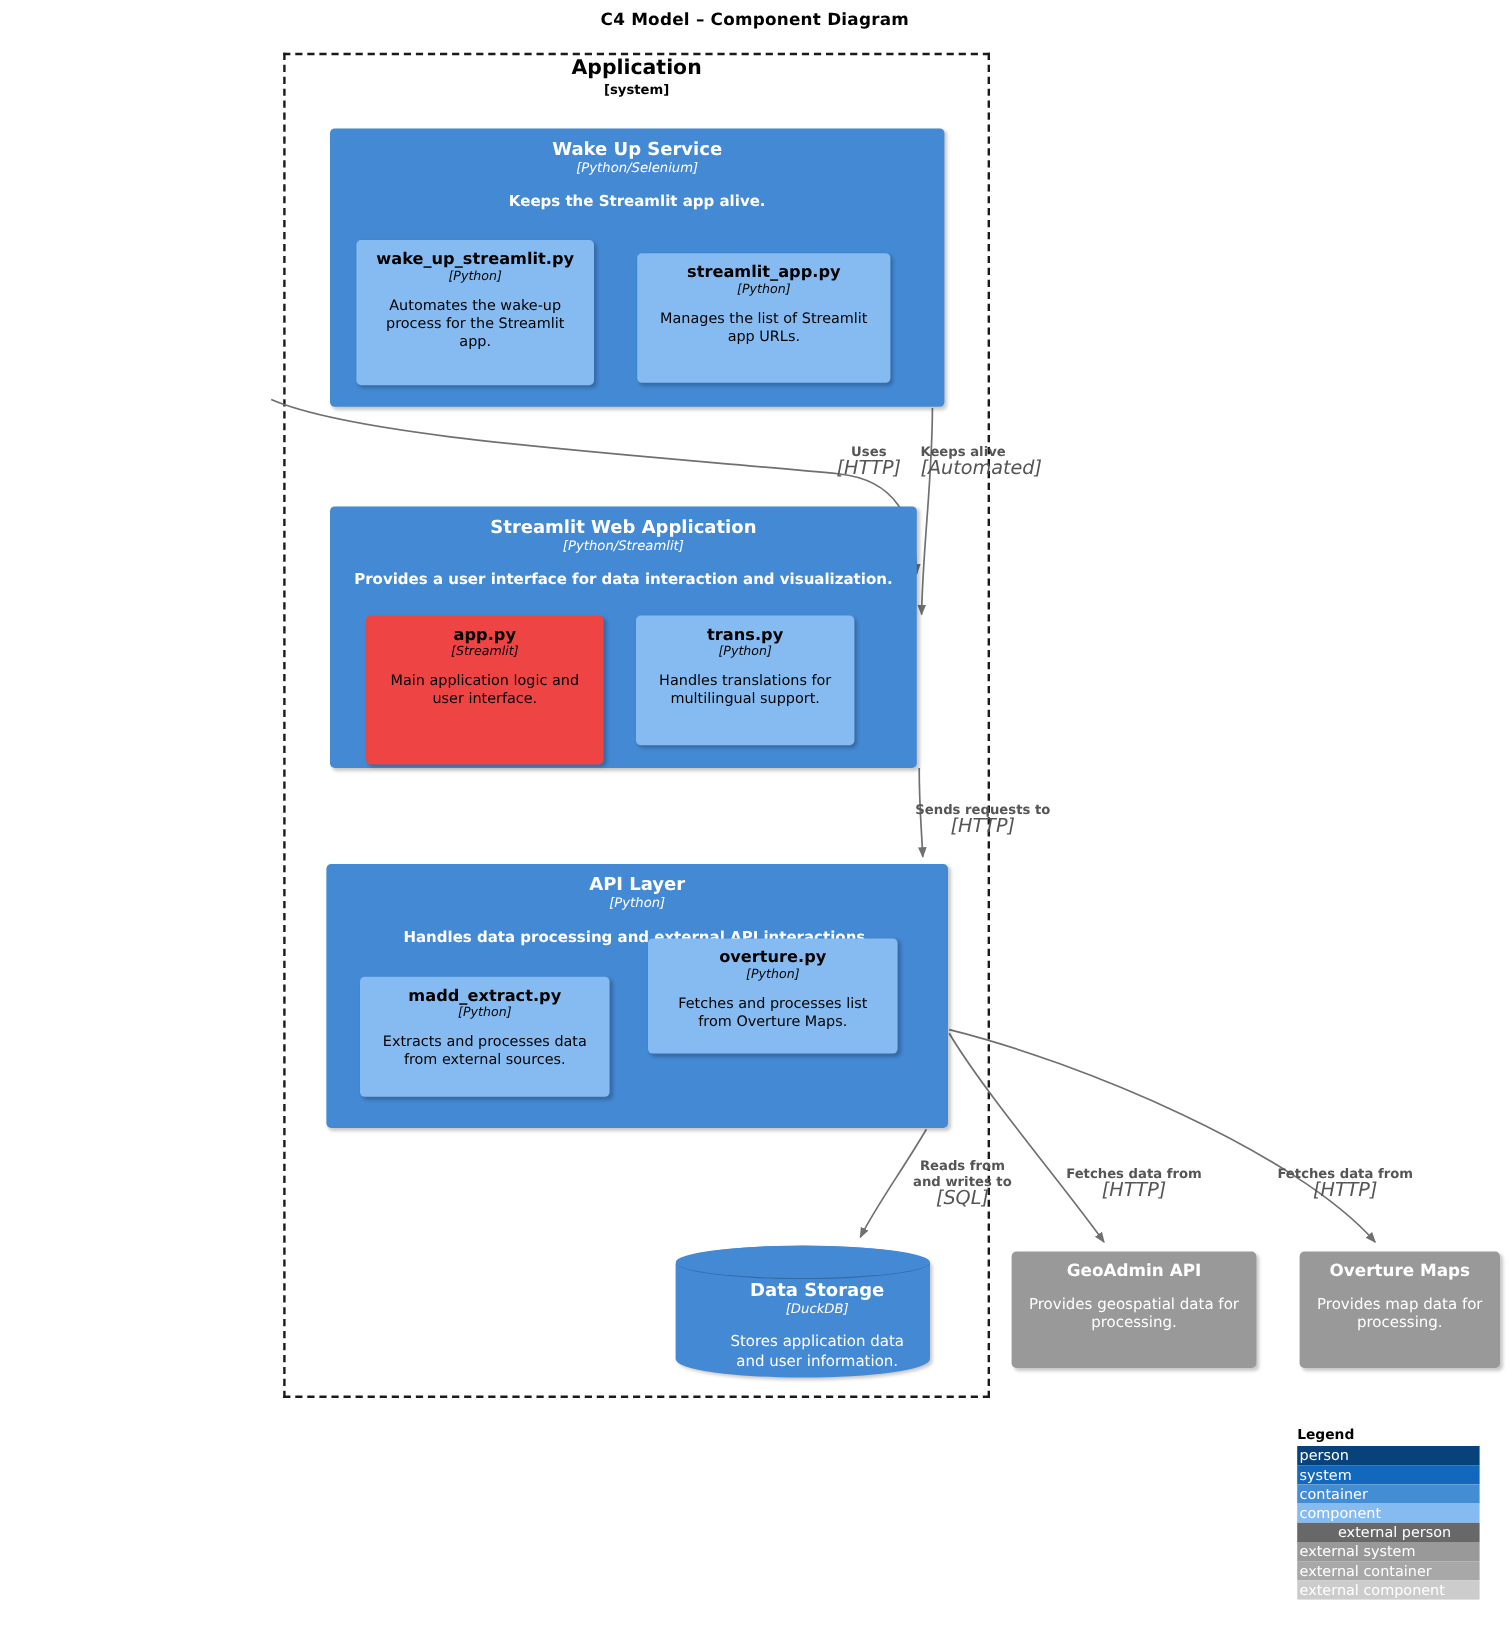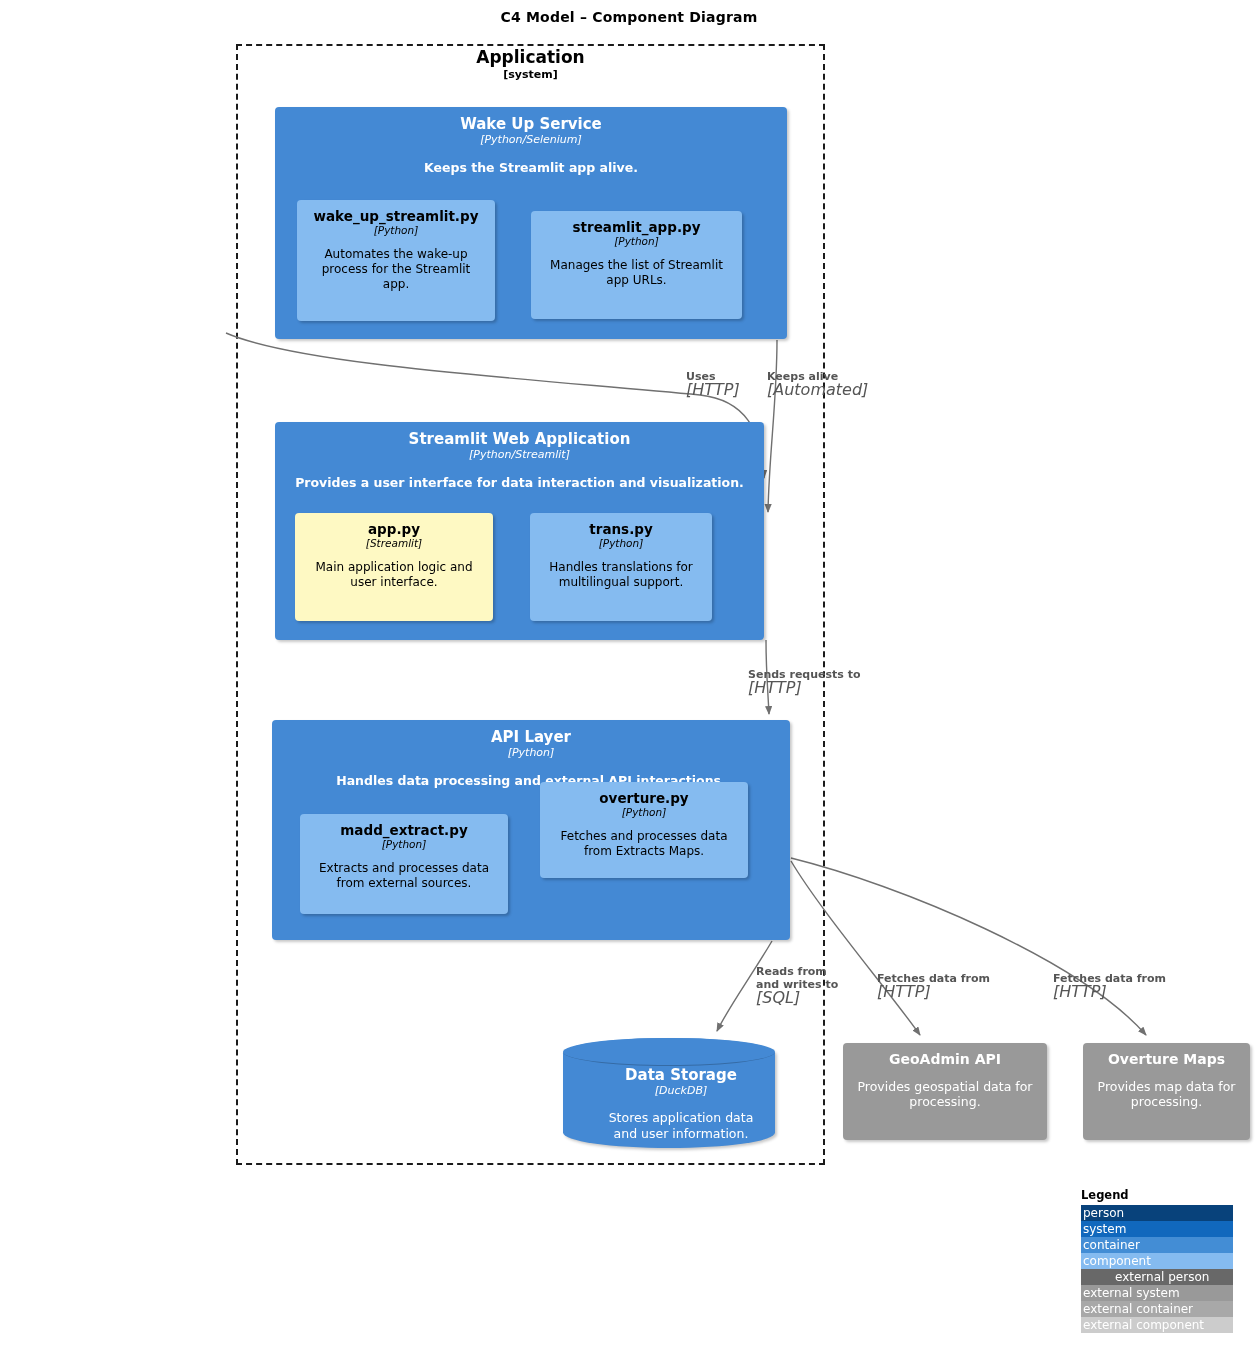--- a/index.html
+++ b/index.html
@@ -87,20 +87,21 @@
     border-bottom: 1px solid rgba(0,0,0,0.22);
   }
   .db .db-text { position: absolute; left: 12px; top: 28px; width: 100%; padding: 0 24px; }
   .db .n-name { font-size: 15px; font-weight: bold; line-height: 1.2; }
   .db .n-type { font-size: 11px; font-style: italic; line-height: 1.3; }
   .db .n-desc { font-size: 12.5px; line-height: 1.25; margin-top: 12px; }
 
   
   .rel-label {
     position: absolute;
+    text-align: center;
     color: #555555;
     white-space: nowrap;
   }
   .rel-label .r-name { font-size: 11px; font-weight: bold; line-height: 13px; }
   .rel-label .r-tech { font-size: 16px; font-style: italic; line-height: 13px; }
   .rel-label.wrap { white-space: normal; }
 
   
   #arrows { position: absolute; left: 0; top: 0; width: 1258px; height: 1363px; pointer-events: none; }
 
@@ -195,21 +196,21 @@
     <div class="n-type">[Python]</div>
     <div class="n-desc">Manages the list of Streamlit app URLs.</div>
   </div>
 
   <div class="node container-node" style="left: 275px; top: 422px; width: 489px; height: 218px; background: rgb(68, 137, 212);">
     <div class="n-name">Streamlit Web Application</div>
     <div class="n-type">[Python/Streamlit]</div>
     <div class="n-desc">Provides a user interface for data interaction and visualization.</div>
   </div>
 
-  <div class="node component-node" style="left: 295px; top: 513px; width: 198px; height: 108px; background: #fef9c3;">
+  <div class="node component-node" style="left: 305px; top: 513px; width: 198px; height: 124px; background: #ef4444;">
     <div class="n-name">app.py</div>
     <div class="n-type">[Streamlit]</div>
     <div class="n-desc">Main application logic and user interface.</div>
   </div>
 
   <div class="node component-node" style="left: 530px; top: 513px; width: 182px; height: 108px; background: rgb(133, 187, 240);">
     <div class="n-name">trans.py</div>
     <div class="n-type">[Python]</div>
     <div class="n-desc">Handles translations for multilingual support.</div>
   </div>
@@ -222,21 +223,21 @@
 
   <div class="node component-node" style="left: 300px; top: 814px; width: 208px; height: 100px; background: rgb(133, 187, 240);">
     <div class="n-name">madd_extract.py</div>
     <div class="n-type">[Python]</div>
     <div class="n-desc">Extracts and processes data from external sources.</div>
   </div>
 
   <div class="node component-node" style="left: 540px; top: 782px; width: 208px; height: 96px; background: rgb(133, 187, 240);">
     <div class="n-name">overture.py</div>
     <div class="n-type">[Python]</div>
-    <div class="n-desc">Fetches and processes data from Extracts Maps.</div>
+    <div class="n-desc">Fetches and processes list from Overture Maps.</div>
   </div>
 
   <div class="db" style="left:563px; top:1038px; width:212px; height:110px;">
     <div class="db-shape" style="background: rgb(68, 137, 212);"></div>
     <div class="db-top" style="background: rgb(68, 137, 212);"></div>
     <div class="db-text">
       <div class="n-name">Data Storage</div>
       <div class="n-type">[DuckDB]</div>
       <div class="n-desc">Stores application data and user information.</div>
     </div>

